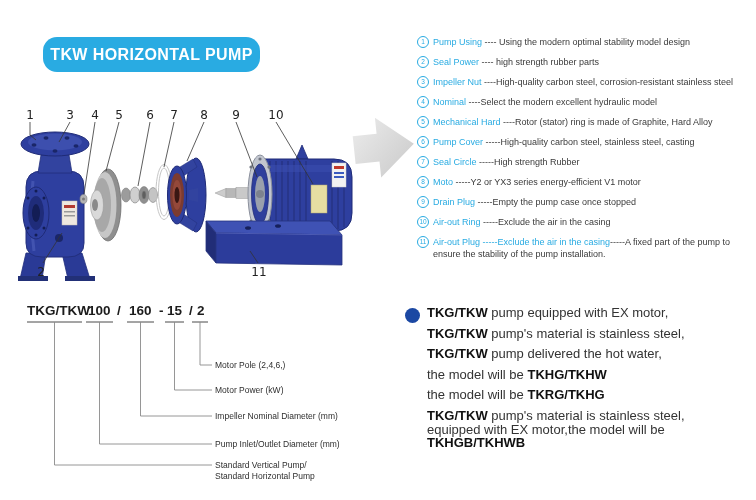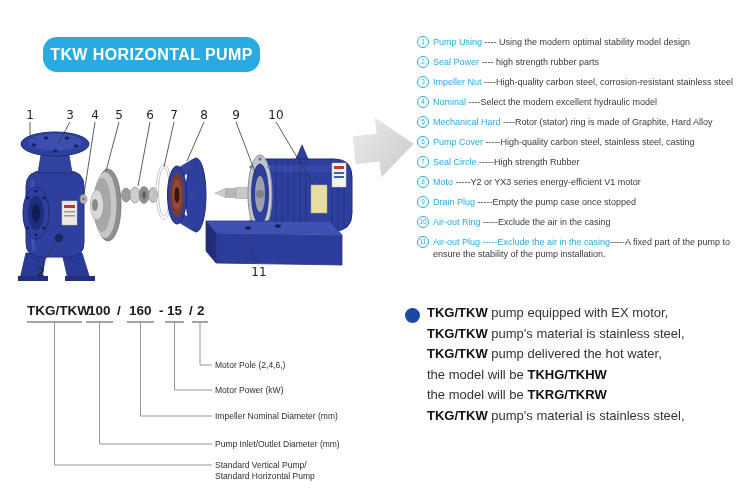--- a/index.html
+++ b/index.html
@@ -254,17 +254,18 @@
     <text x="195" y="170" class="mc-label">Standard Vertical Pump/</text>
     <text x="195" y="181" class="mc-label">Standard Horizontal Pump</text>
   </svg>
 
   <div class="variants">
     <span class="bullet"></span>
     <p class="v-line"><b>TKG/TKW</b><span> pump equipped with EX motor,</span></p>
     <p class="v-line"><b>TKG/TKW</b><span> pump's material is stainless steel,</span></p>
     <p class="v-line"><b>TKG/TKW</b><span> pump delivered the hot water,</span></p>
     <p class="v-line"><span>the model will be </span><b>TKHG/TKHW</b></p>
-    <p class="v-line"><span>the model will be </span><b>TKRG/TKRW</b></p>
+    <p class="v-line"><span>the model will be </span><b>TKRG/TKHG</b></p>
     <p class="v-line tight"><b>TKG/TKW</b><span> pump's material is stainless steel,</span></p>
+    <p class="v-line last"><span>equipped with EX motor,the model will be </span><b>TKHGB/TKHWB</b></p>
   </div>
 
 </div>
 
 </body></html>

